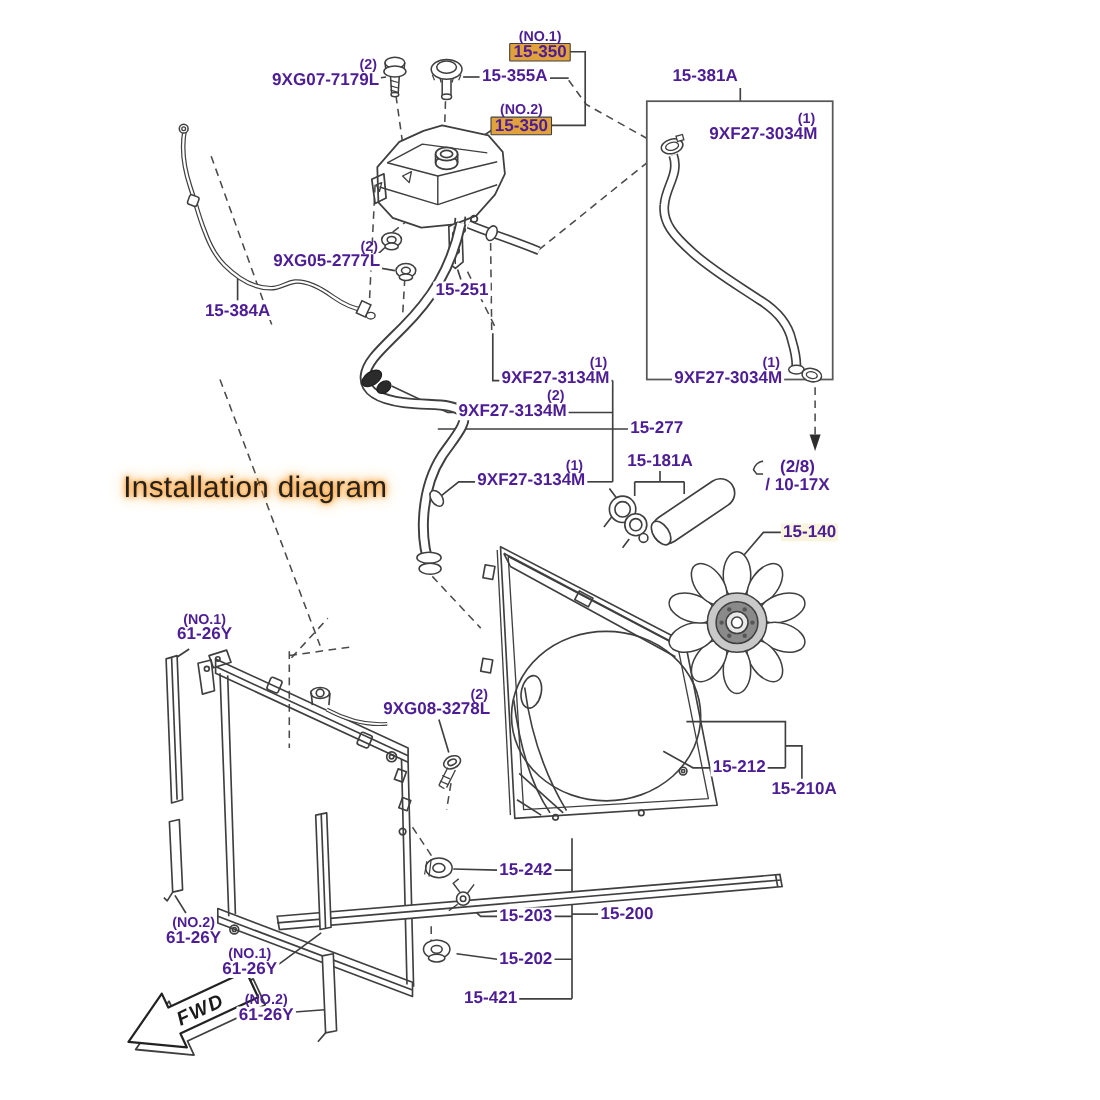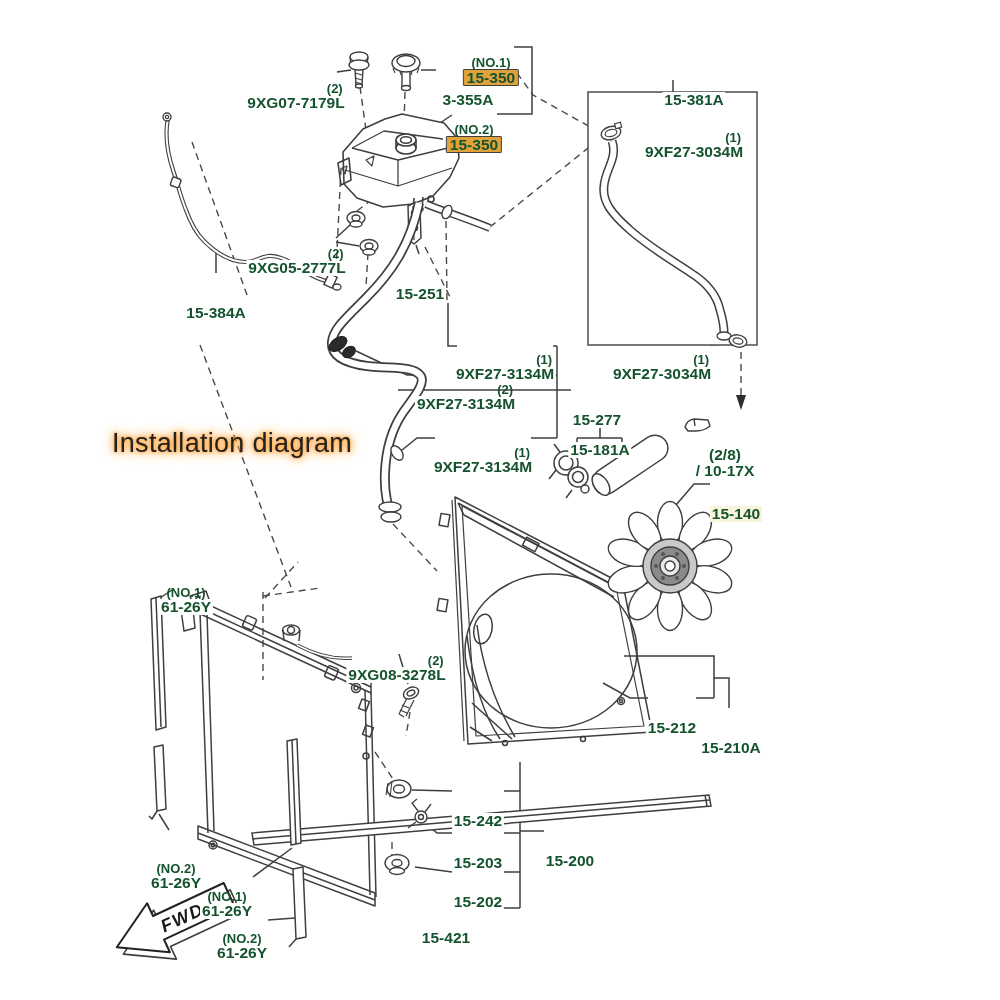--- a/index.html
+++ b/index.html
@@ -1,21 +1,21 @@
 <!DOCTYPE html>
 <html><head>
 <meta charset="utf-8">
 <style>
   html,body{margin:0;padding:0;background:#fff;}
   .stage{position:relative;width:1000px;height:1000px;background:#ffffff;overflow:hidden;
          font-family:"Liberation Sans",sans-serif;}
   .stage svg{position:absolute;left:0;top:0;z-index:1;}
   #labels{position:absolute;left:0;top:0;width:100%;height:100%;z-index:2;}
   .plabel{position:absolute;transform:translateX(-50%);text-align:center;
-          font-weight:700;font-size:15.5px;line-height:16px;color:#14532d;white-space:nowrap;margin-top:30px;}
+          font-weight:700;font-size:15.5px;line-height:16px;color:#4c1d95;white-space:nowrap;}
   .plabel .cnt{display:block;font-size:13px;line-height:13px;font-weight:700;}
   .plabel .cnt.cr{text-align:right;padding-right:4px;}
   .plabel .cnt.cc{text-align:center;}
   .plabel .txt{display:block;background:#ffffff;padding:0 2px;border-radius:1px;}
   .plabel.tint .txt{background:#f8f5dc;}
   .plabel .txt.hl{background:#e2a23b;border:1px solid #404040;line-height:15px;padding:0 3px;}
   .title{position:absolute;left:112px;top:428px;z-index:3;font-size:27px;font-weight:400;
          color:#141414;letter-spacing:.3px;
          text-shadow:0 0 3px #ff9a28,0 0 7px #ff9a28,0 0 14px #ff9a28;}
 </style>
@@ -303,31 +303,31 @@
     <text x="-13" y="7" font-family="Liberation Sans, sans-serif" font-size="18" font-weight="bold" font-style="italic" letter-spacing="1.5" fill="#1a1a1a">FWD</text>
   </g>
 </svg>
 
 <div id="labels">
       <div class="plabel" style="left: 491px; top: 26px;">
         <span class="cnt cc">(NO.1)</span>
         <span class="txt hl" style="background: rgb(226, 162, 59);">15-350</span>
       </div>
       <div class="plabel" style="left: 468px; top: 62px;">
-        <span class="txt">3-355A</span>
+        <span class="txt">15-355A</span>
       </div>
       <div class="plabel" style="left: 296px; top: 52px;">
         <span class="cnt cr">(2)</span>
         <span class="txt">9XG07-7179L</span>
       </div>
       <div class="plabel" style="left: 474px; top: 93px;">
         <span class="cnt cc">(NO.2)</span>
         <span class="txt hl" style="background: rgb(226, 162, 59);">15-350</span>
       </div>
-      <div class="plabel" style="left: 694px; top: 62px;">
+      <div class="plabel" style="left: 641px; top: 62px;">
         <span class="txt">15-381A</span>
       </div>
       <div class="plabel" style="left: 694px; top: 101px;">
         <span class="cnt cr">(1)</span>
         <span class="txt">9XF27-3034M</span>
       </div>
       <div class="plabel" style="left: 297px; top: 217px;">
         <span class="cnt cr">(2)</span>
         <span class="txt">9XG05-2777L</span>
       </div>

